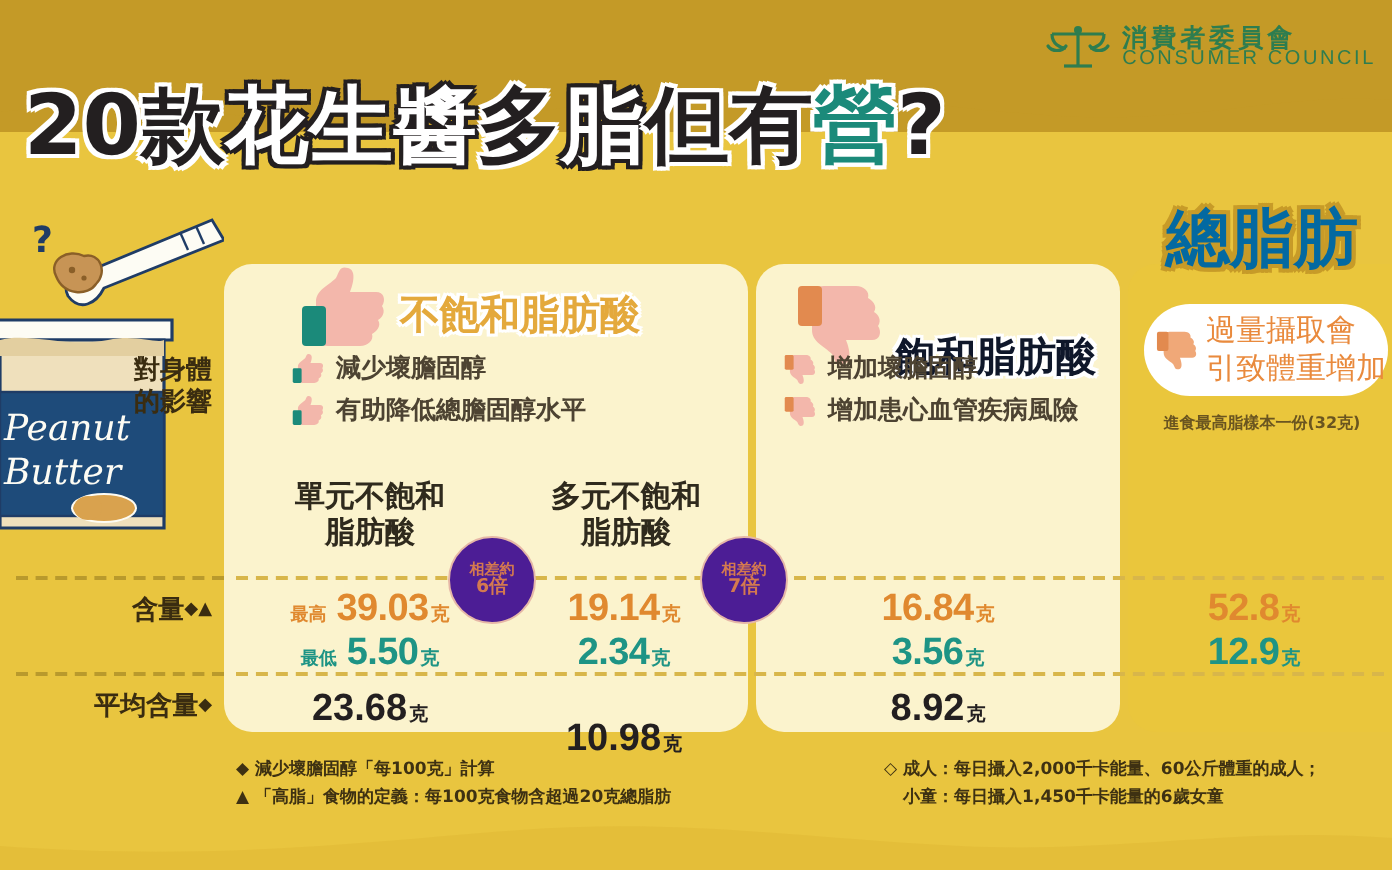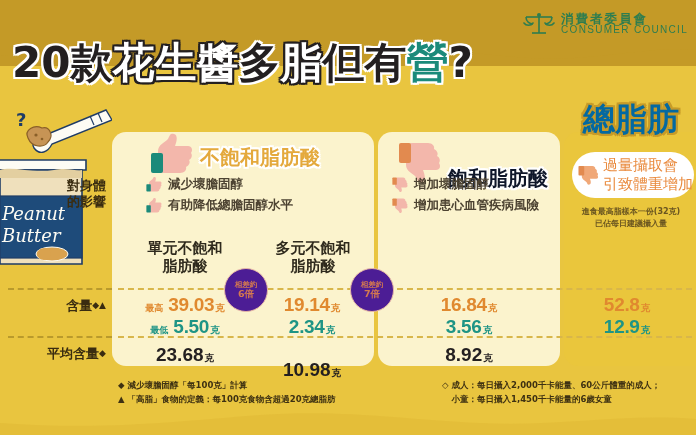--- a/index.html
+++ b/index.html
@@ -385,21 +385,20 @@
                C37,7 34,4 30,4 L14,4 C10,4 8,7 8,11 Z" fill="#f0a878"></path>
       <rect x="1" y="4" width="12" height="20" rx="2" fill="#e28a4f"></rect>
     </svg>
     <div>
       <div class="bub-txt">過量攝取會</div>
       <div class="bub-txt">引致體重增加</div>
     </div>
   </div>
   <div class="total-note">
     <div>進食最高脂樣本一份(32克)</div>
-    <div>已佔每日建議攝入量</div>
   </div>
 
   <div class="dash dash-amount-left"></div>
   <div class="dash dash-amount-mid"></div>
   <div class="dash dash-avg-left"></div>
   <div class="dash dash-avg-mid"></div>
 
   <div class="numblock nb-mono">
     <div class="numrow">
       <span class="minitag tag-high">最高</span>

